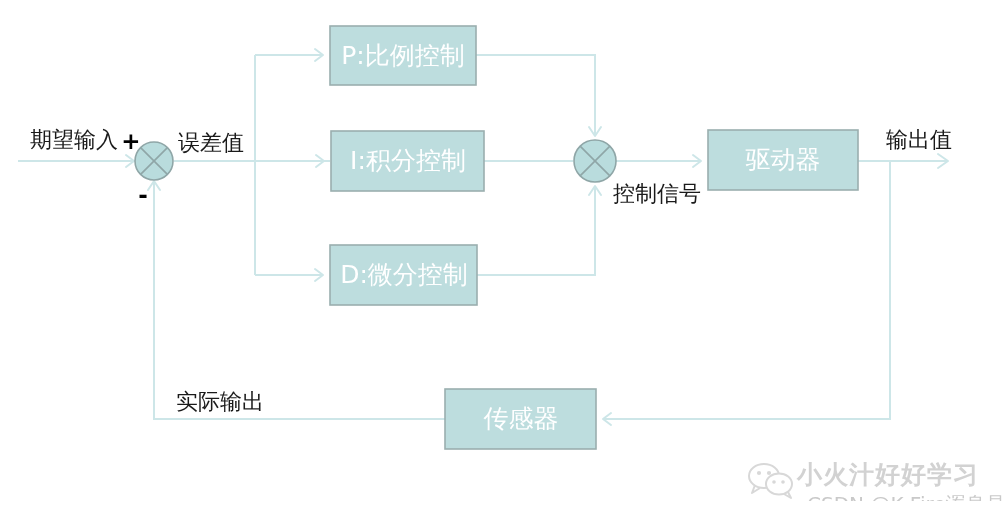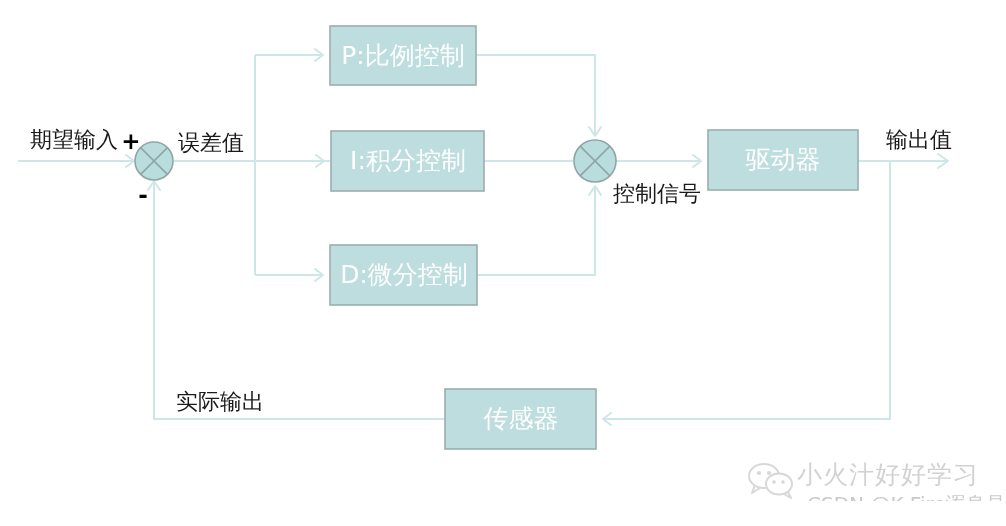--- a/index.html
+++ b/index.html
@@ -83,20 +83,21 @@
   }
   #wm-line1 {
     position: absolute;
     left: 52px;
     top: 0px;
     font-family: "DejaVu Sans", "Liberation Sans", sans-serif;
     font-size: 25px;
     color: #d2d2d2;
     white-space: nowrap;
     letter-spacing: 1px;
+    font-weight: bold;
   }
   #wm-line2 {
     position: absolute;
     left: 62px;
     top: 33px;
     font-family: "DejaVu Sans", "Liberation Sans", sans-serif;
     font-size: 20px;
     color: #c9c9c9;
     white-space: nowrap;
   }

